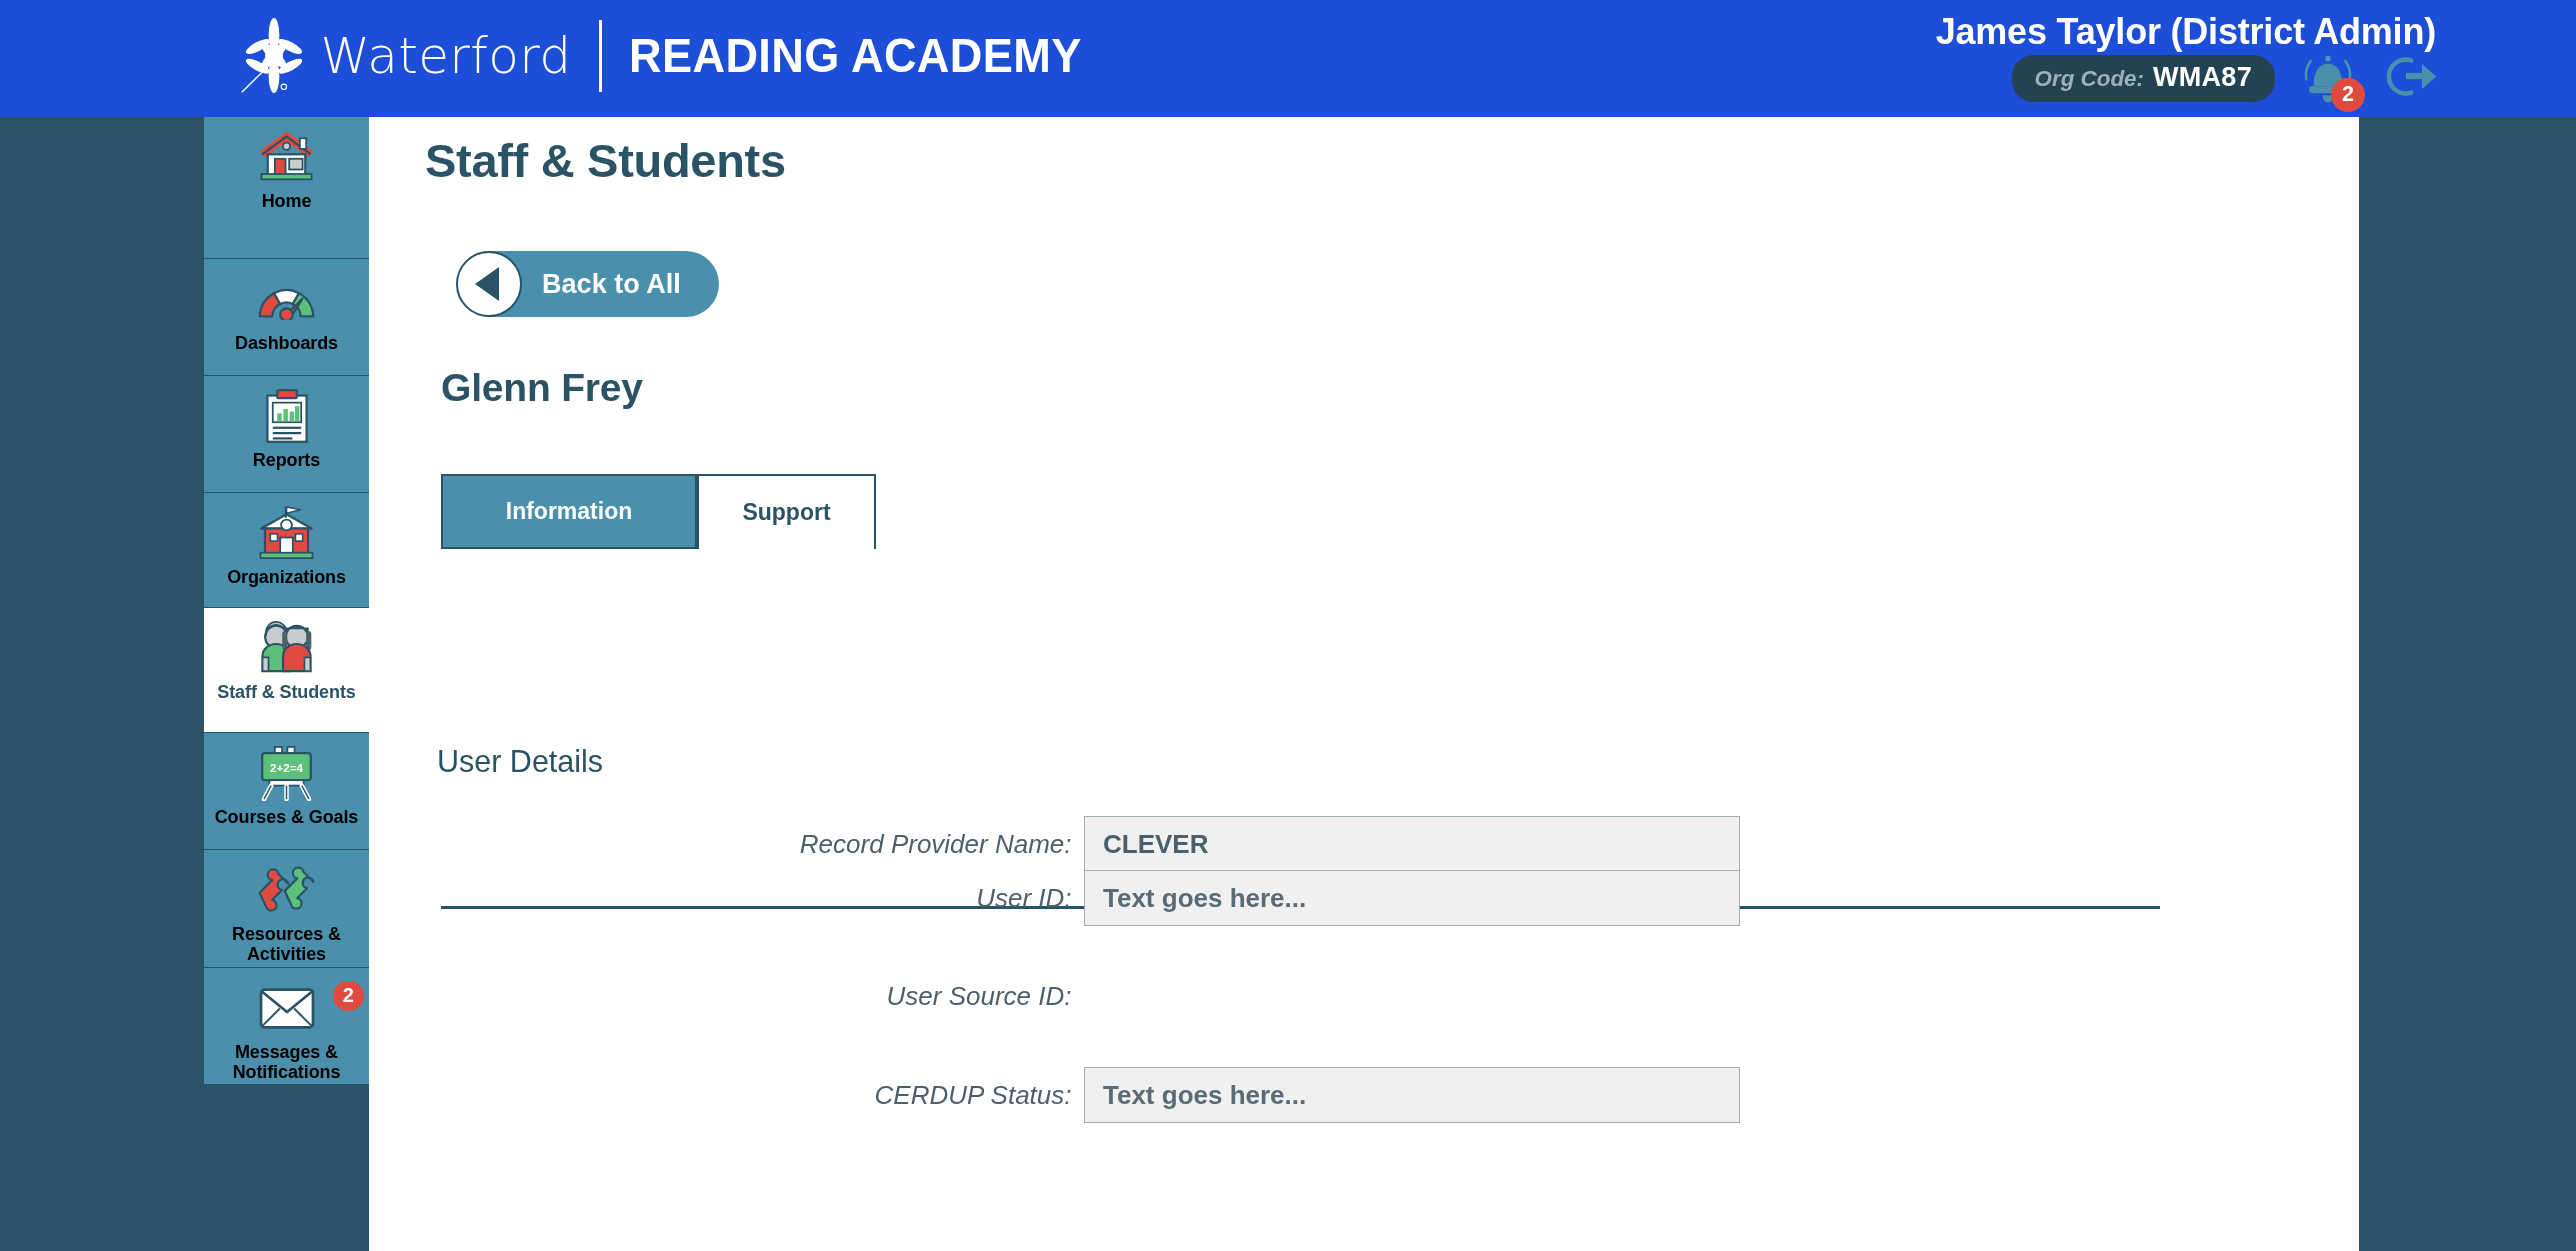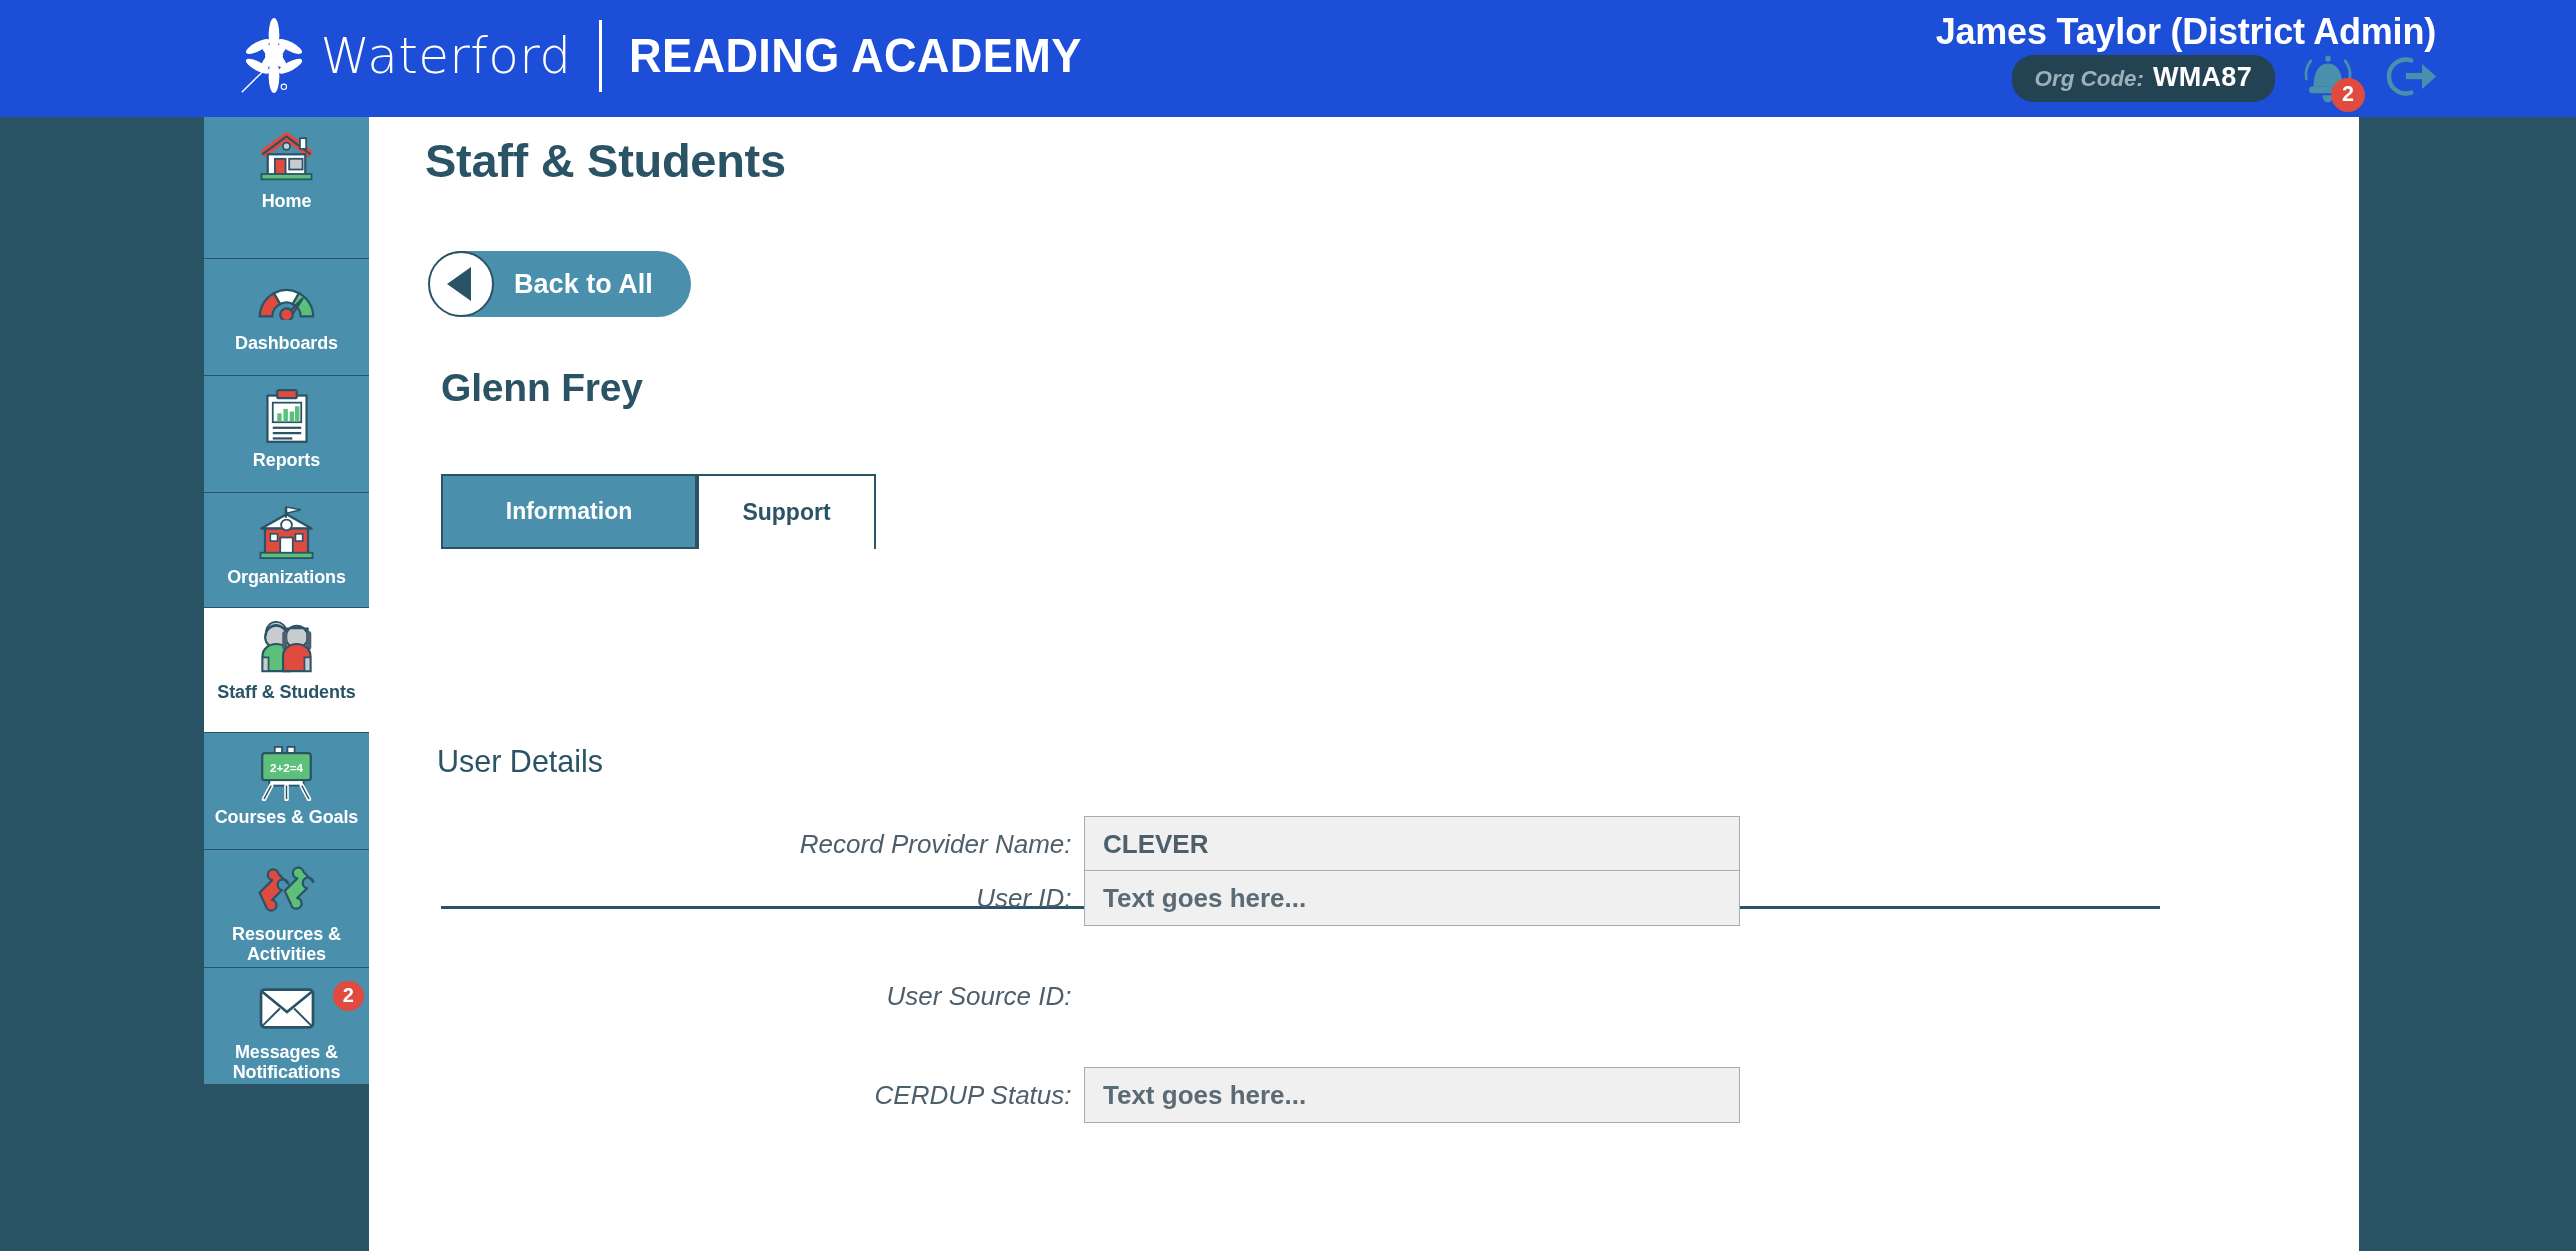--- a/index.html
+++ b/index.html
@@ -176,21 +176,21 @@
     width: 65px;
     height: 59px;
     display: flex;
     align-items: center;
     justify-content: center;
     position: relative;
   }
   .nav-icon svg { display: block; }
 
   .nav-label {
-    color: #ffffff;
+    color: #000000;
     font-size: 18px;
     font-weight: bold;
     text-align: center;
     line-height: 1.08;
     margin-top: 5.4px;
     letter-spacing: -0.1px;
   }
   .nav-item.active .nav-label { color: #2b5366; }
 
   .nav-badge {
@@ -217,21 +217,21 @@
     left: 56px;
     top: 16px;
     font-size: 47px;
     font-weight: bold;
     color: #2b5366;
     letter-spacing: -0.3px;
   }
 
   .back-btn {
     position: absolute;
-    left: 60px;
+    left: 88px;
     top: 134px;
     height: 66px;
     width: 262px;
     background: #4a90ac;
     border-radius: 33px;
     border: none;
     display: flex;
     align-items: center;
     cursor: pointer;
     padding: 0;

